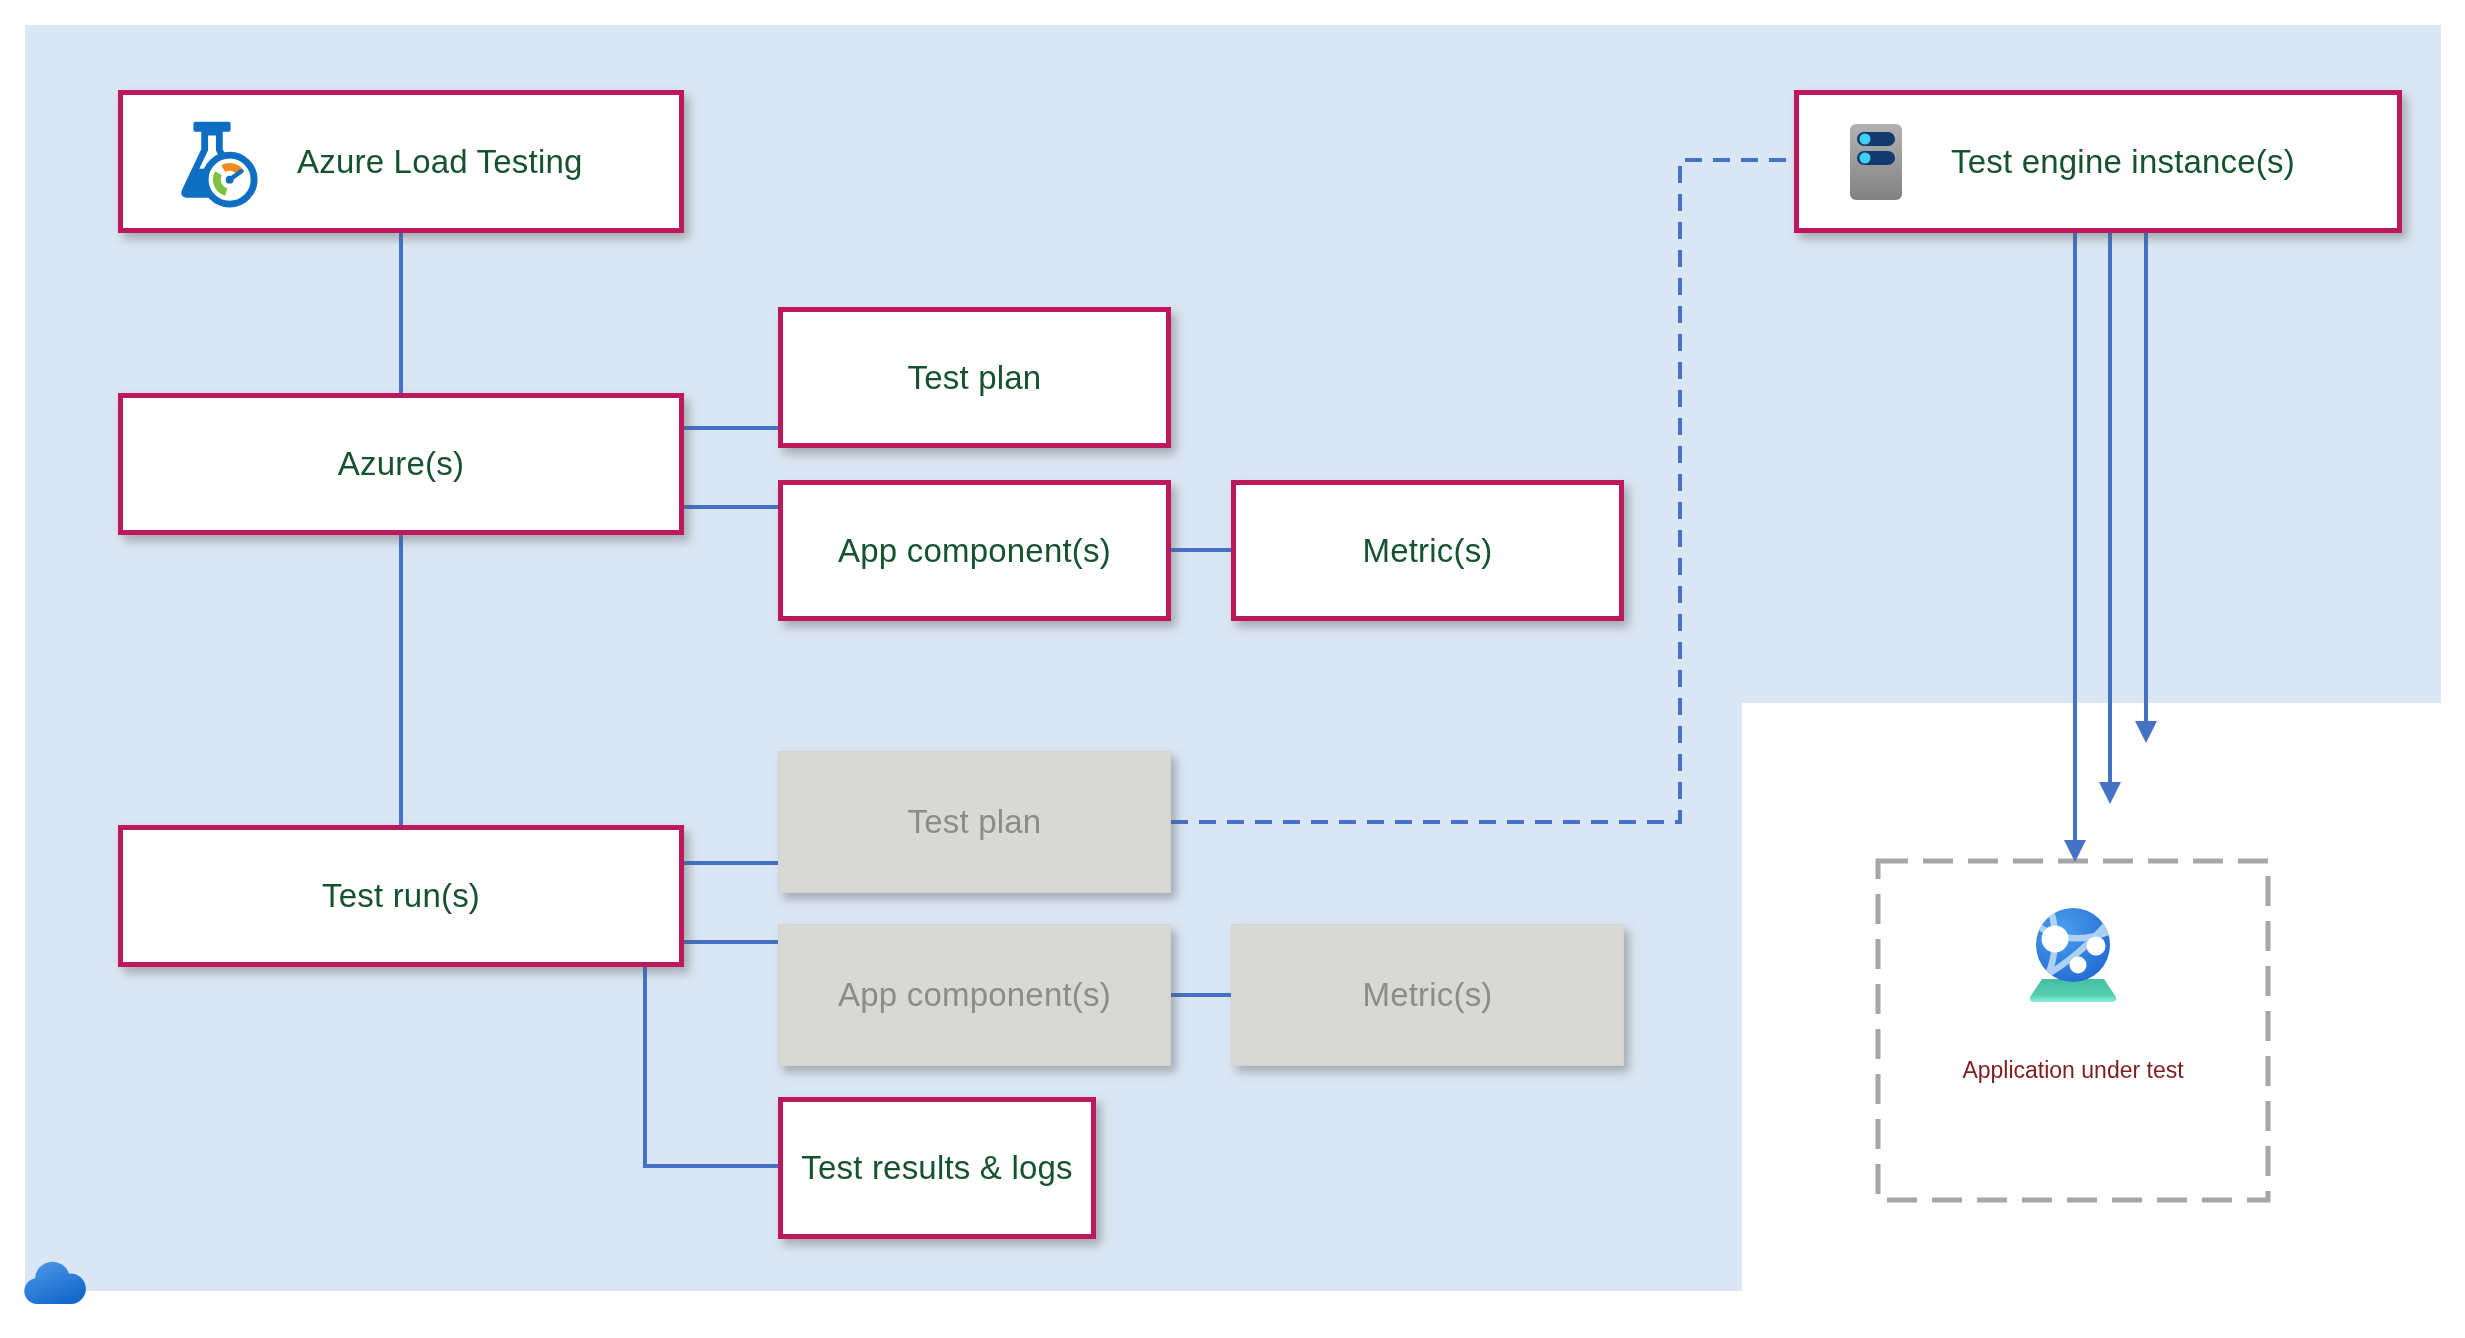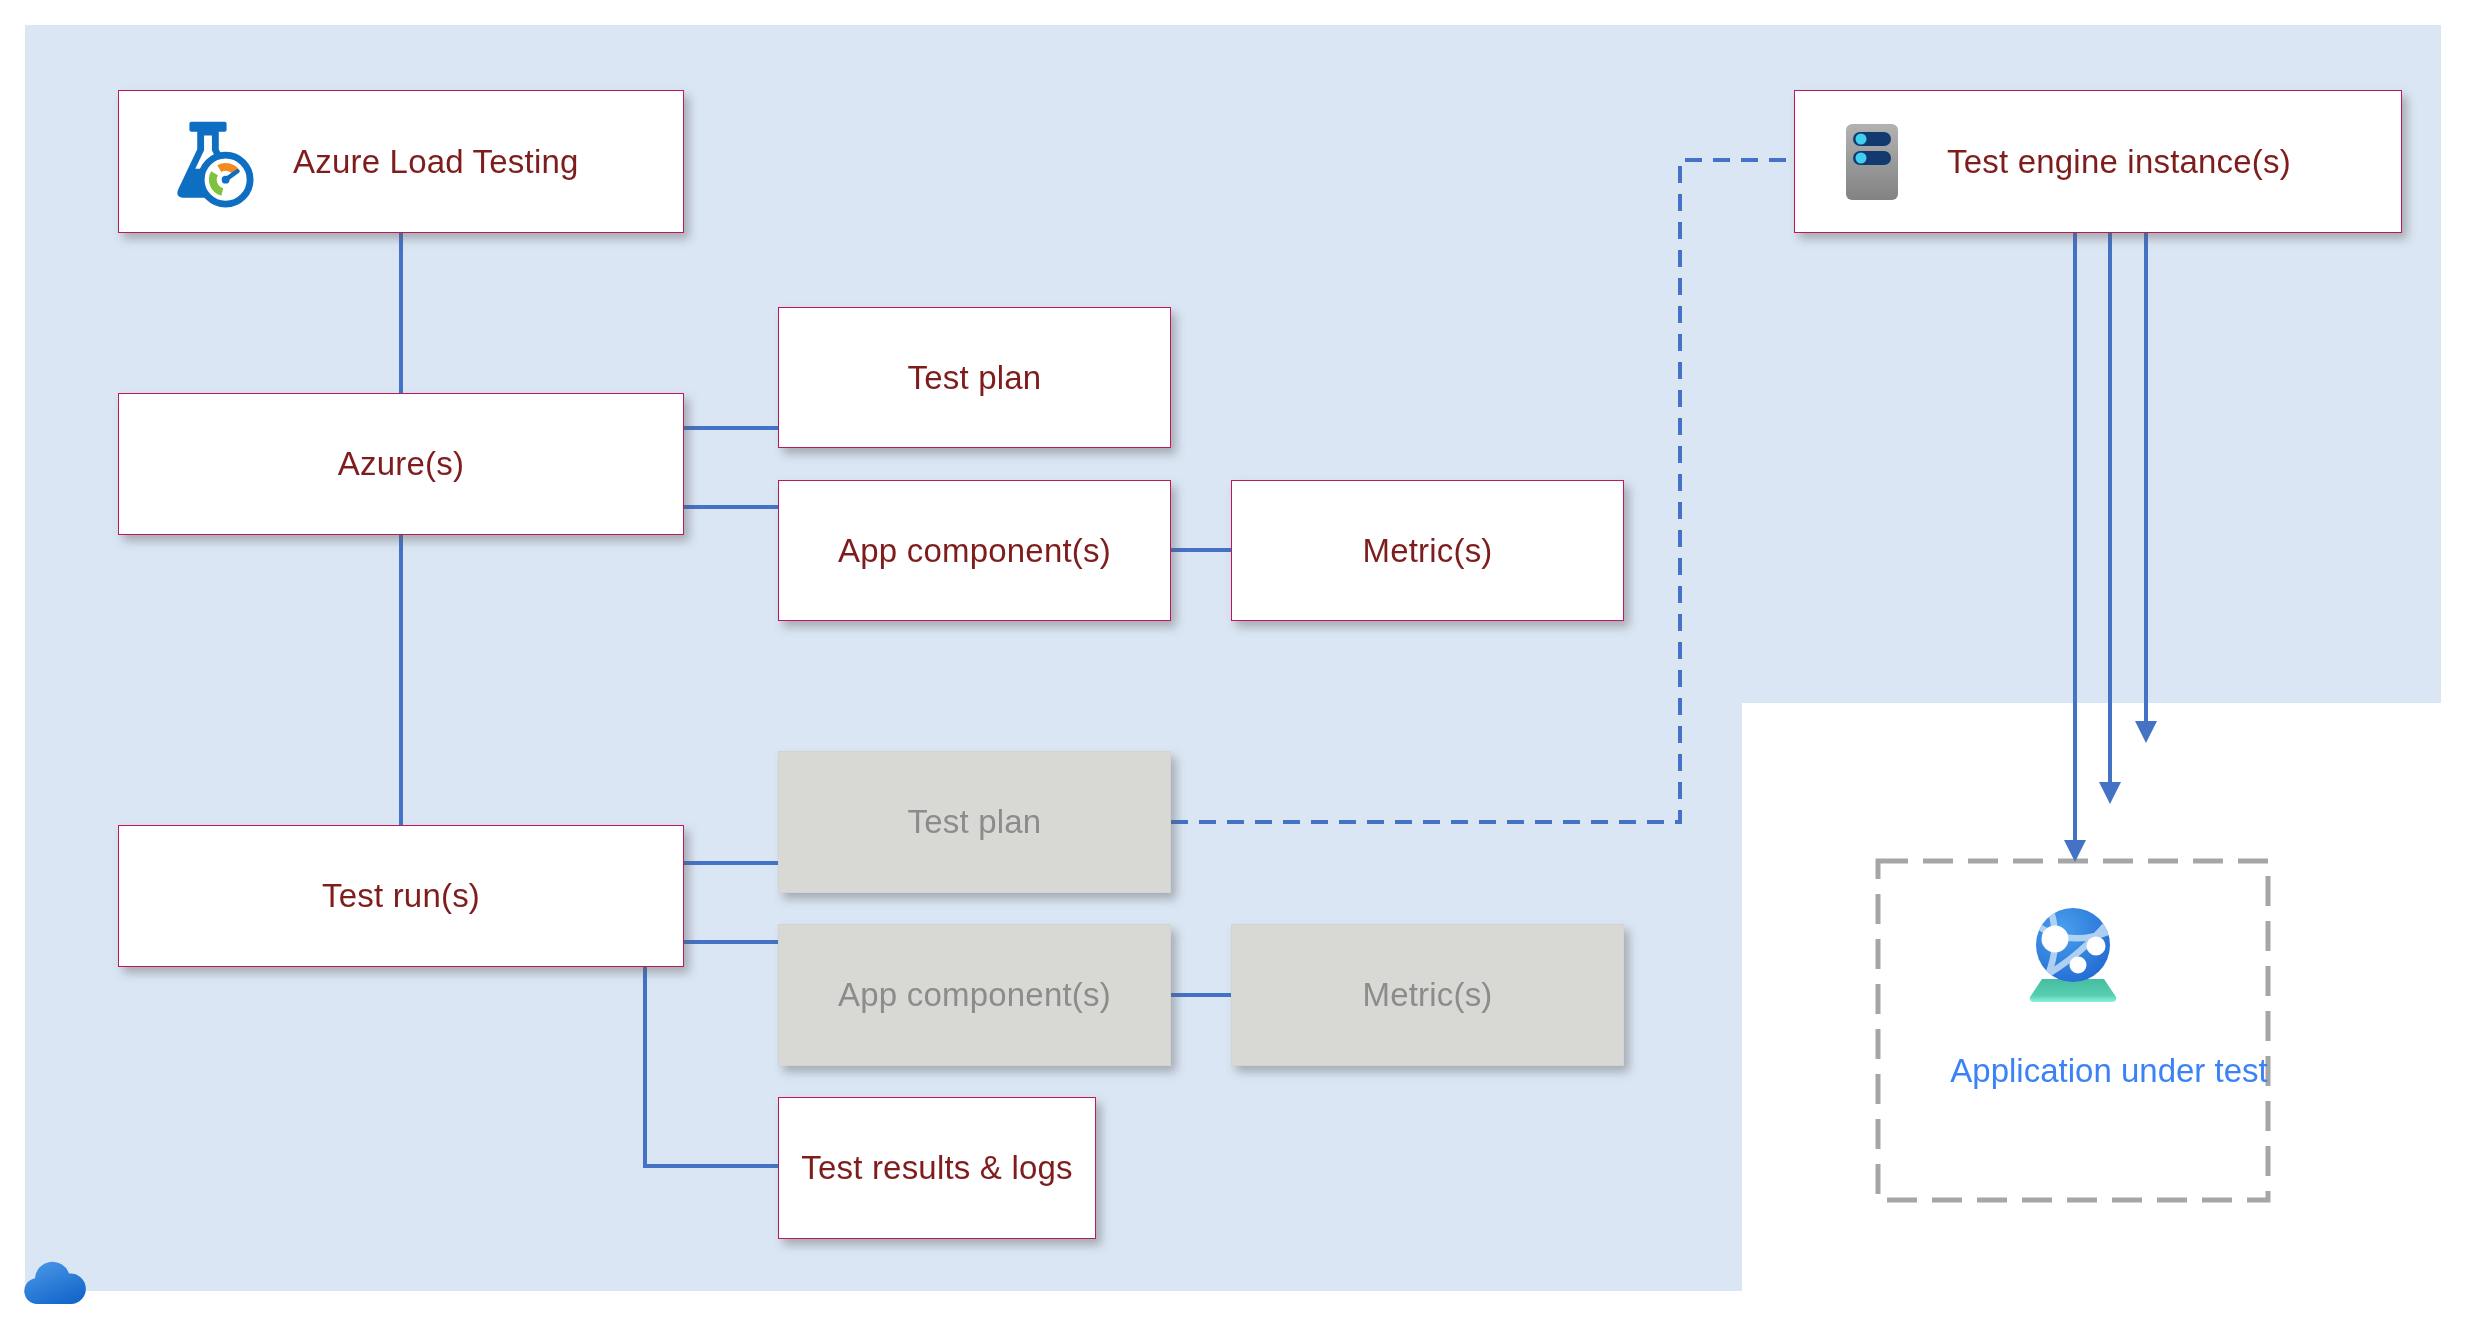--- a/index.html
+++ b/index.html
@@ -15,34 +15,34 @@
   .cutout {
     position:absolute; left:1742px; top:703px; width:723px; height:635px;
     background:#ffffff;
   }
   svg.overlay {
     position:absolute; left:0; top:0; width:2465px; height:1338px;
     pointer-events:none;
   }
   .node {
     position:absolute; display:flex; align-items:center; justify-content:center;
-    background:#ffffff; border:1px solid #be185d;
+    background:#ffffff; border:5px solid #be185d;
     box-shadow:5px 6px 9px rgba(90,90,90,0.42);
-    font-size:33px; color:#7f1d1d; letter-spacing:0.2px;
+    font-size:33px; color:#14532d; letter-spacing:0.2px;
     box-sizing:border-box;
   }
   .node.gray {
     background:#d8d8d5; border:1px solid #d3d3d0; color:#8c8c8c;
   }
   .node.with-icon { justify-content:flex-start; }
   .node .icon { display:flex; align-items:center; justify-content:center; flex:0 0 auto; }
   .node .lbl { white-space:nowrap; }
   .app-label {
     position:absolute; left:1913px; top:1048px; width:320px;
-    text-align:center; font-size:33px; line-height:45px; color:#3b82f6;margin-left:36px;
+    text-align:center; font-size:23px; line-height:45px; color:#7f1d1d;
   }
   .app-icon { position:absolute; left:2016px; top:905px; }
   .cloud { position:absolute; left:20px; top:1257px; }
 </style>
 </head>
 <body>
 
 <div class="stage">
 
   <div class="panel"></div>

